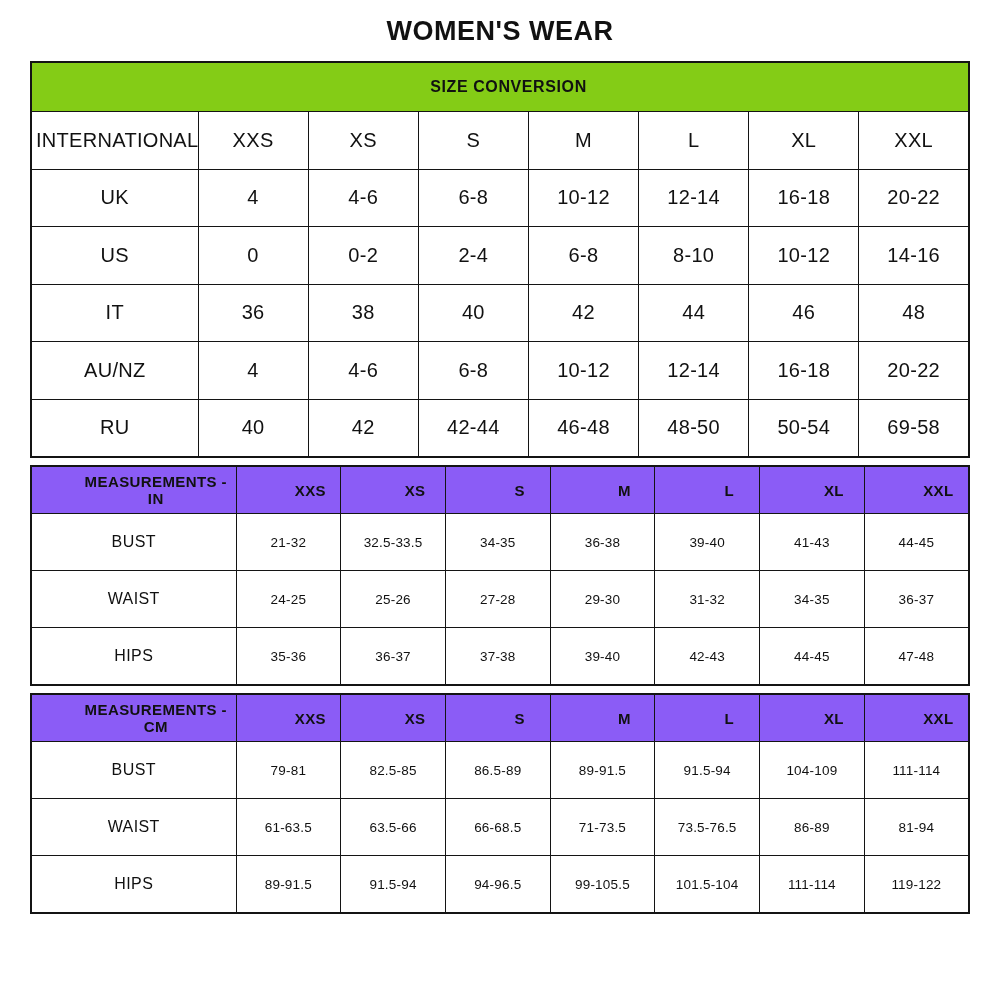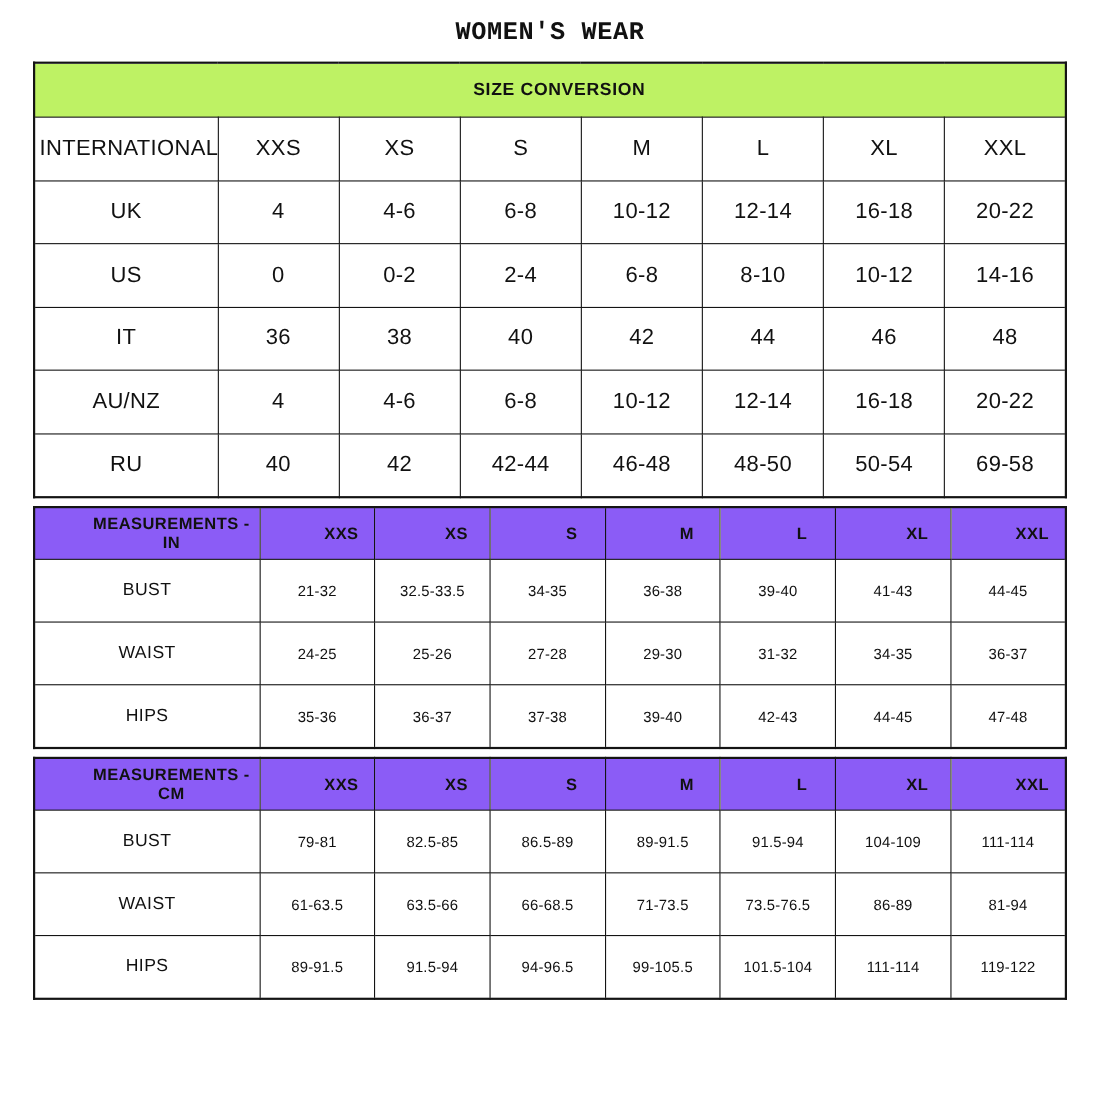--- a/index.html
+++ b/index.html
@@ -11,43 +11,42 @@
   }
   .page {
     width: 1000px;
     height: 1000px;
     box-sizing: border-box;
     padding: 12px 30px 14px 30px;
     background: #ffffff;
   }
   .page-title {
     text-align: center;
-    font-size: 23px;
+    font-size: 27px;
     font-weight: bold;
     letter-spacing: 0.5px;
     margin: 4px 0 14px 0;
-    font-family: Liberation Mono, monospace;
   }
   table {
     border-collapse: collapse;
     table-layout: fixed;
     width: 940px;
     margin: 0 auto 7px auto;
     border: 2px solid #141414;
   }
   td, th {
     border: 1.5px solid #141414;
     text-align: center;
     vertical-align: middle;
     padding: 0 4px;
     overflow: hidden;
   }
   
   .t-conv .span-header {
-    background: #bef264;
+    background: #84cc16;
     height: 48px;
     font-size: 16px;
     font-weight: bold;
     letter-spacing: 0.6px;
     padding-left: 21px;
   }
   .t-conv tbody td {
     height: 56.5px;
     font-size: 20px;
     letter-spacing: 0.3px;

